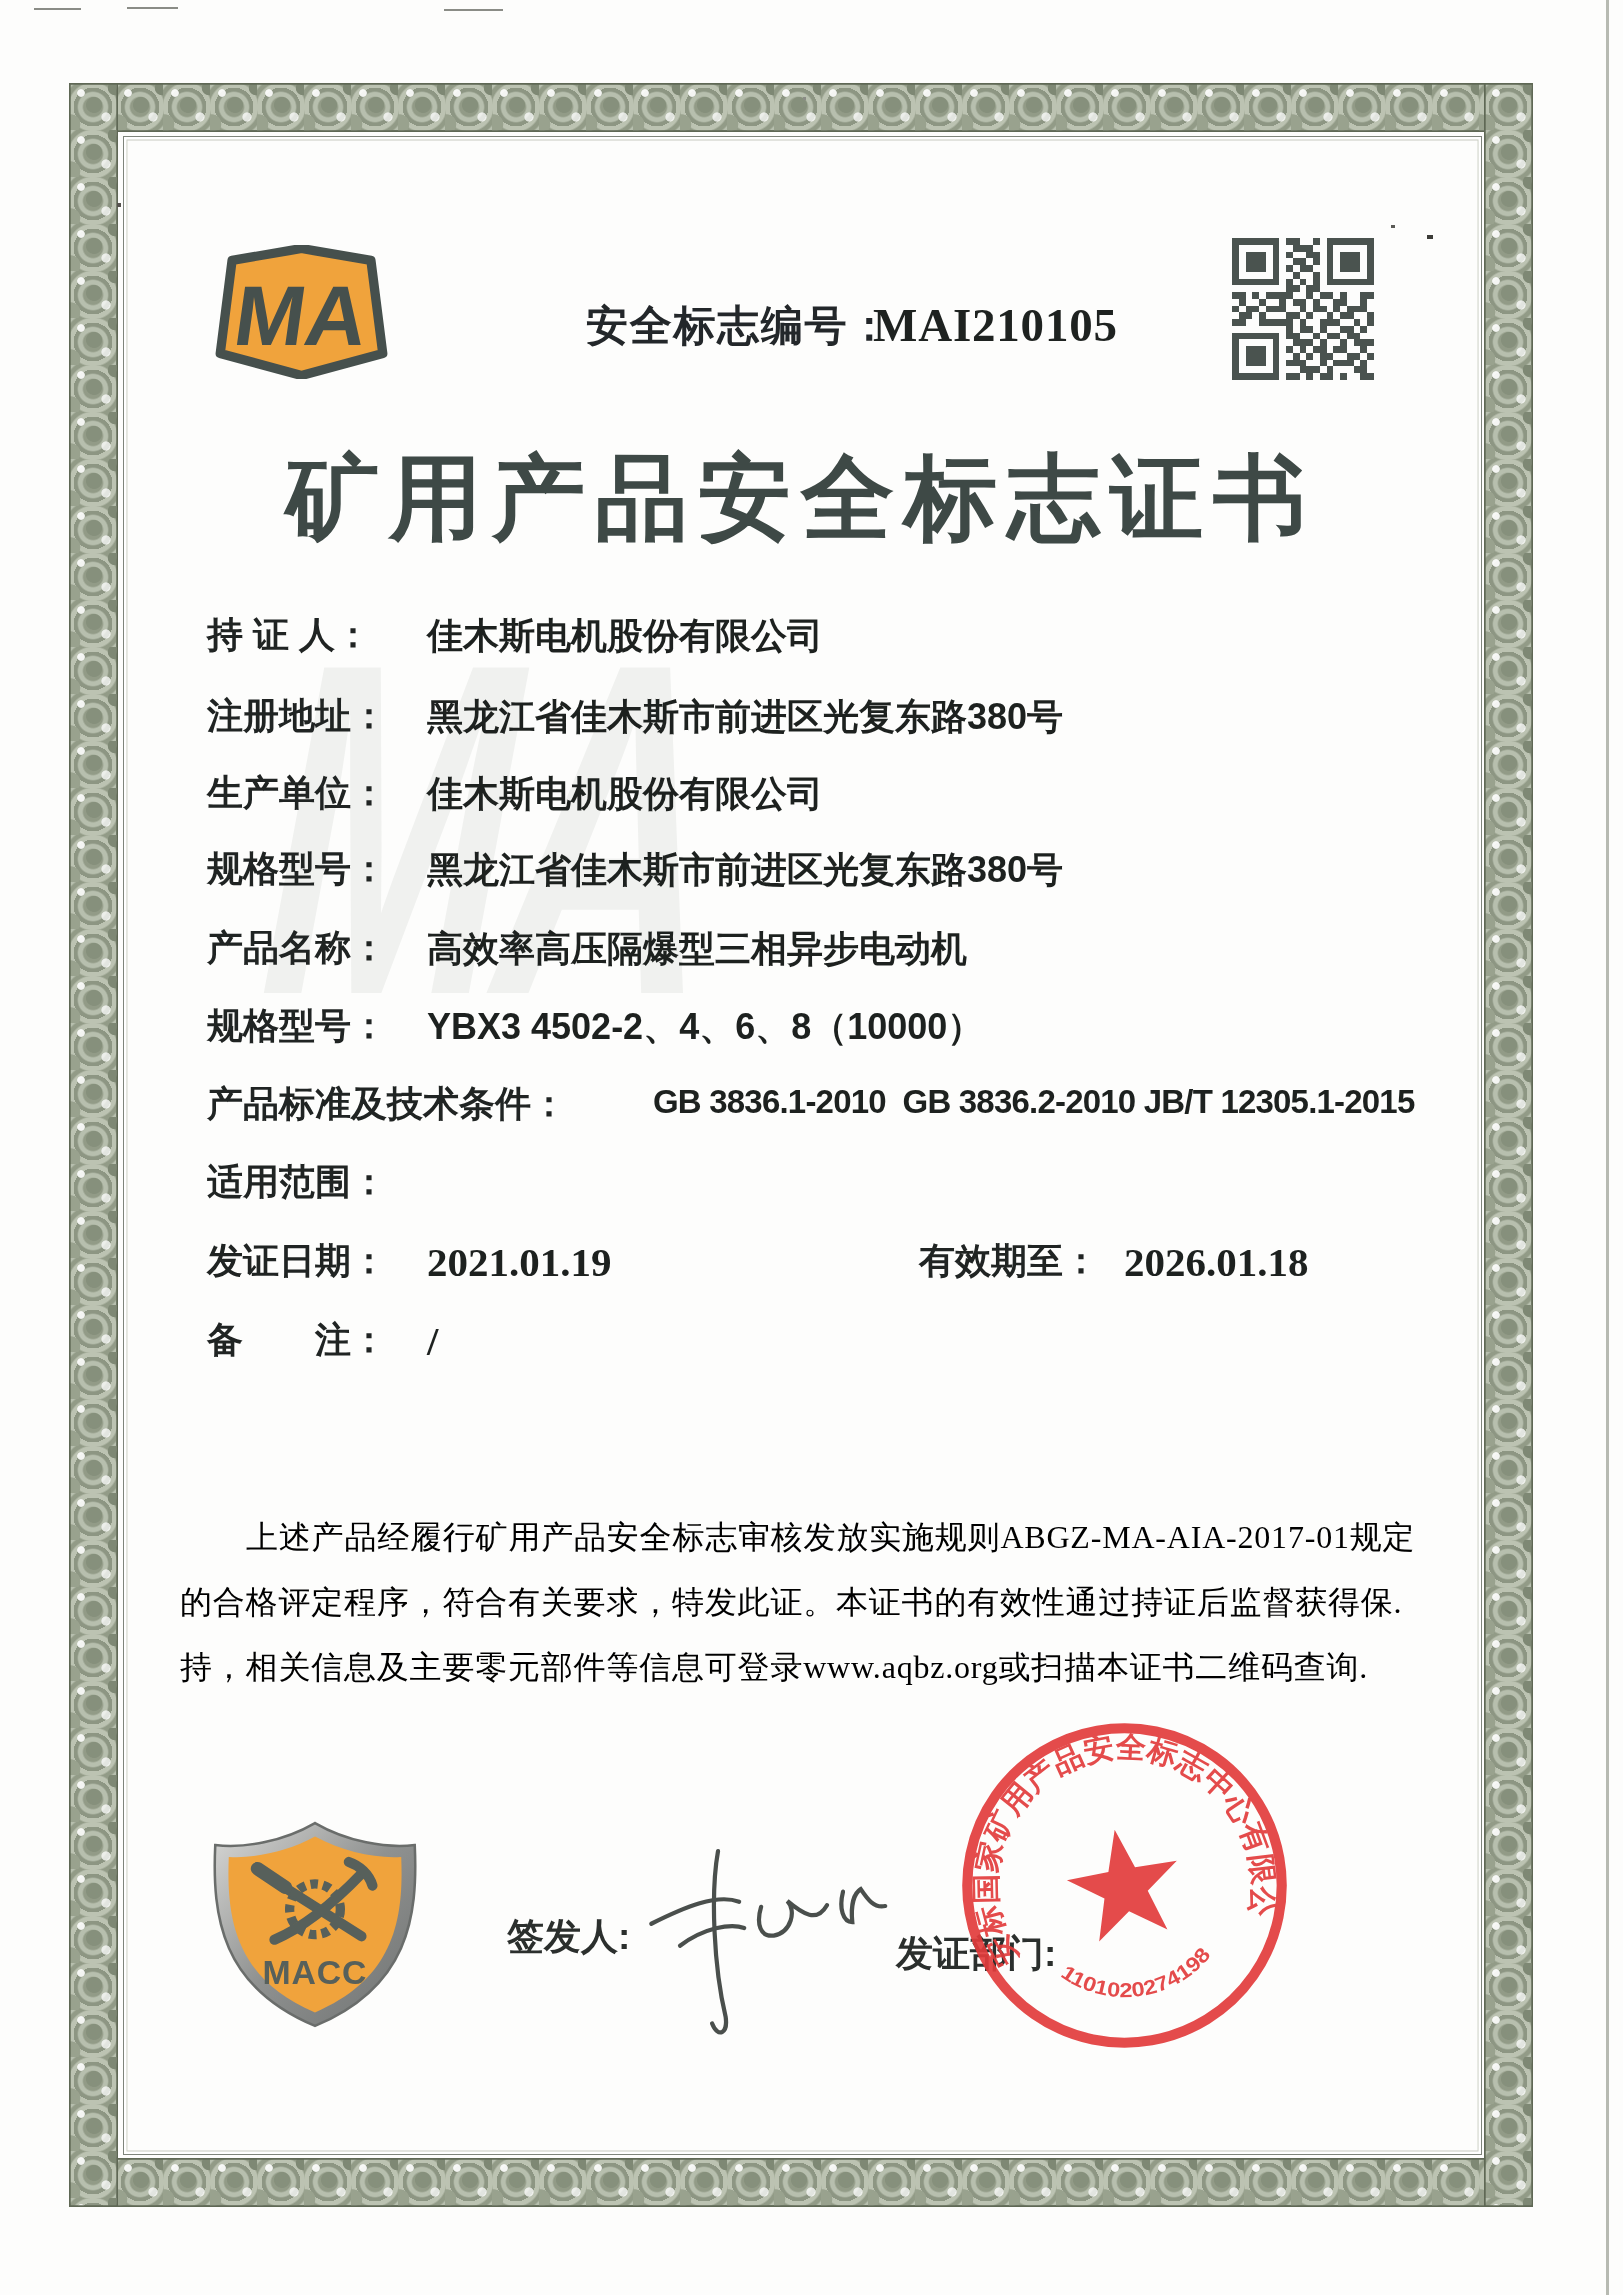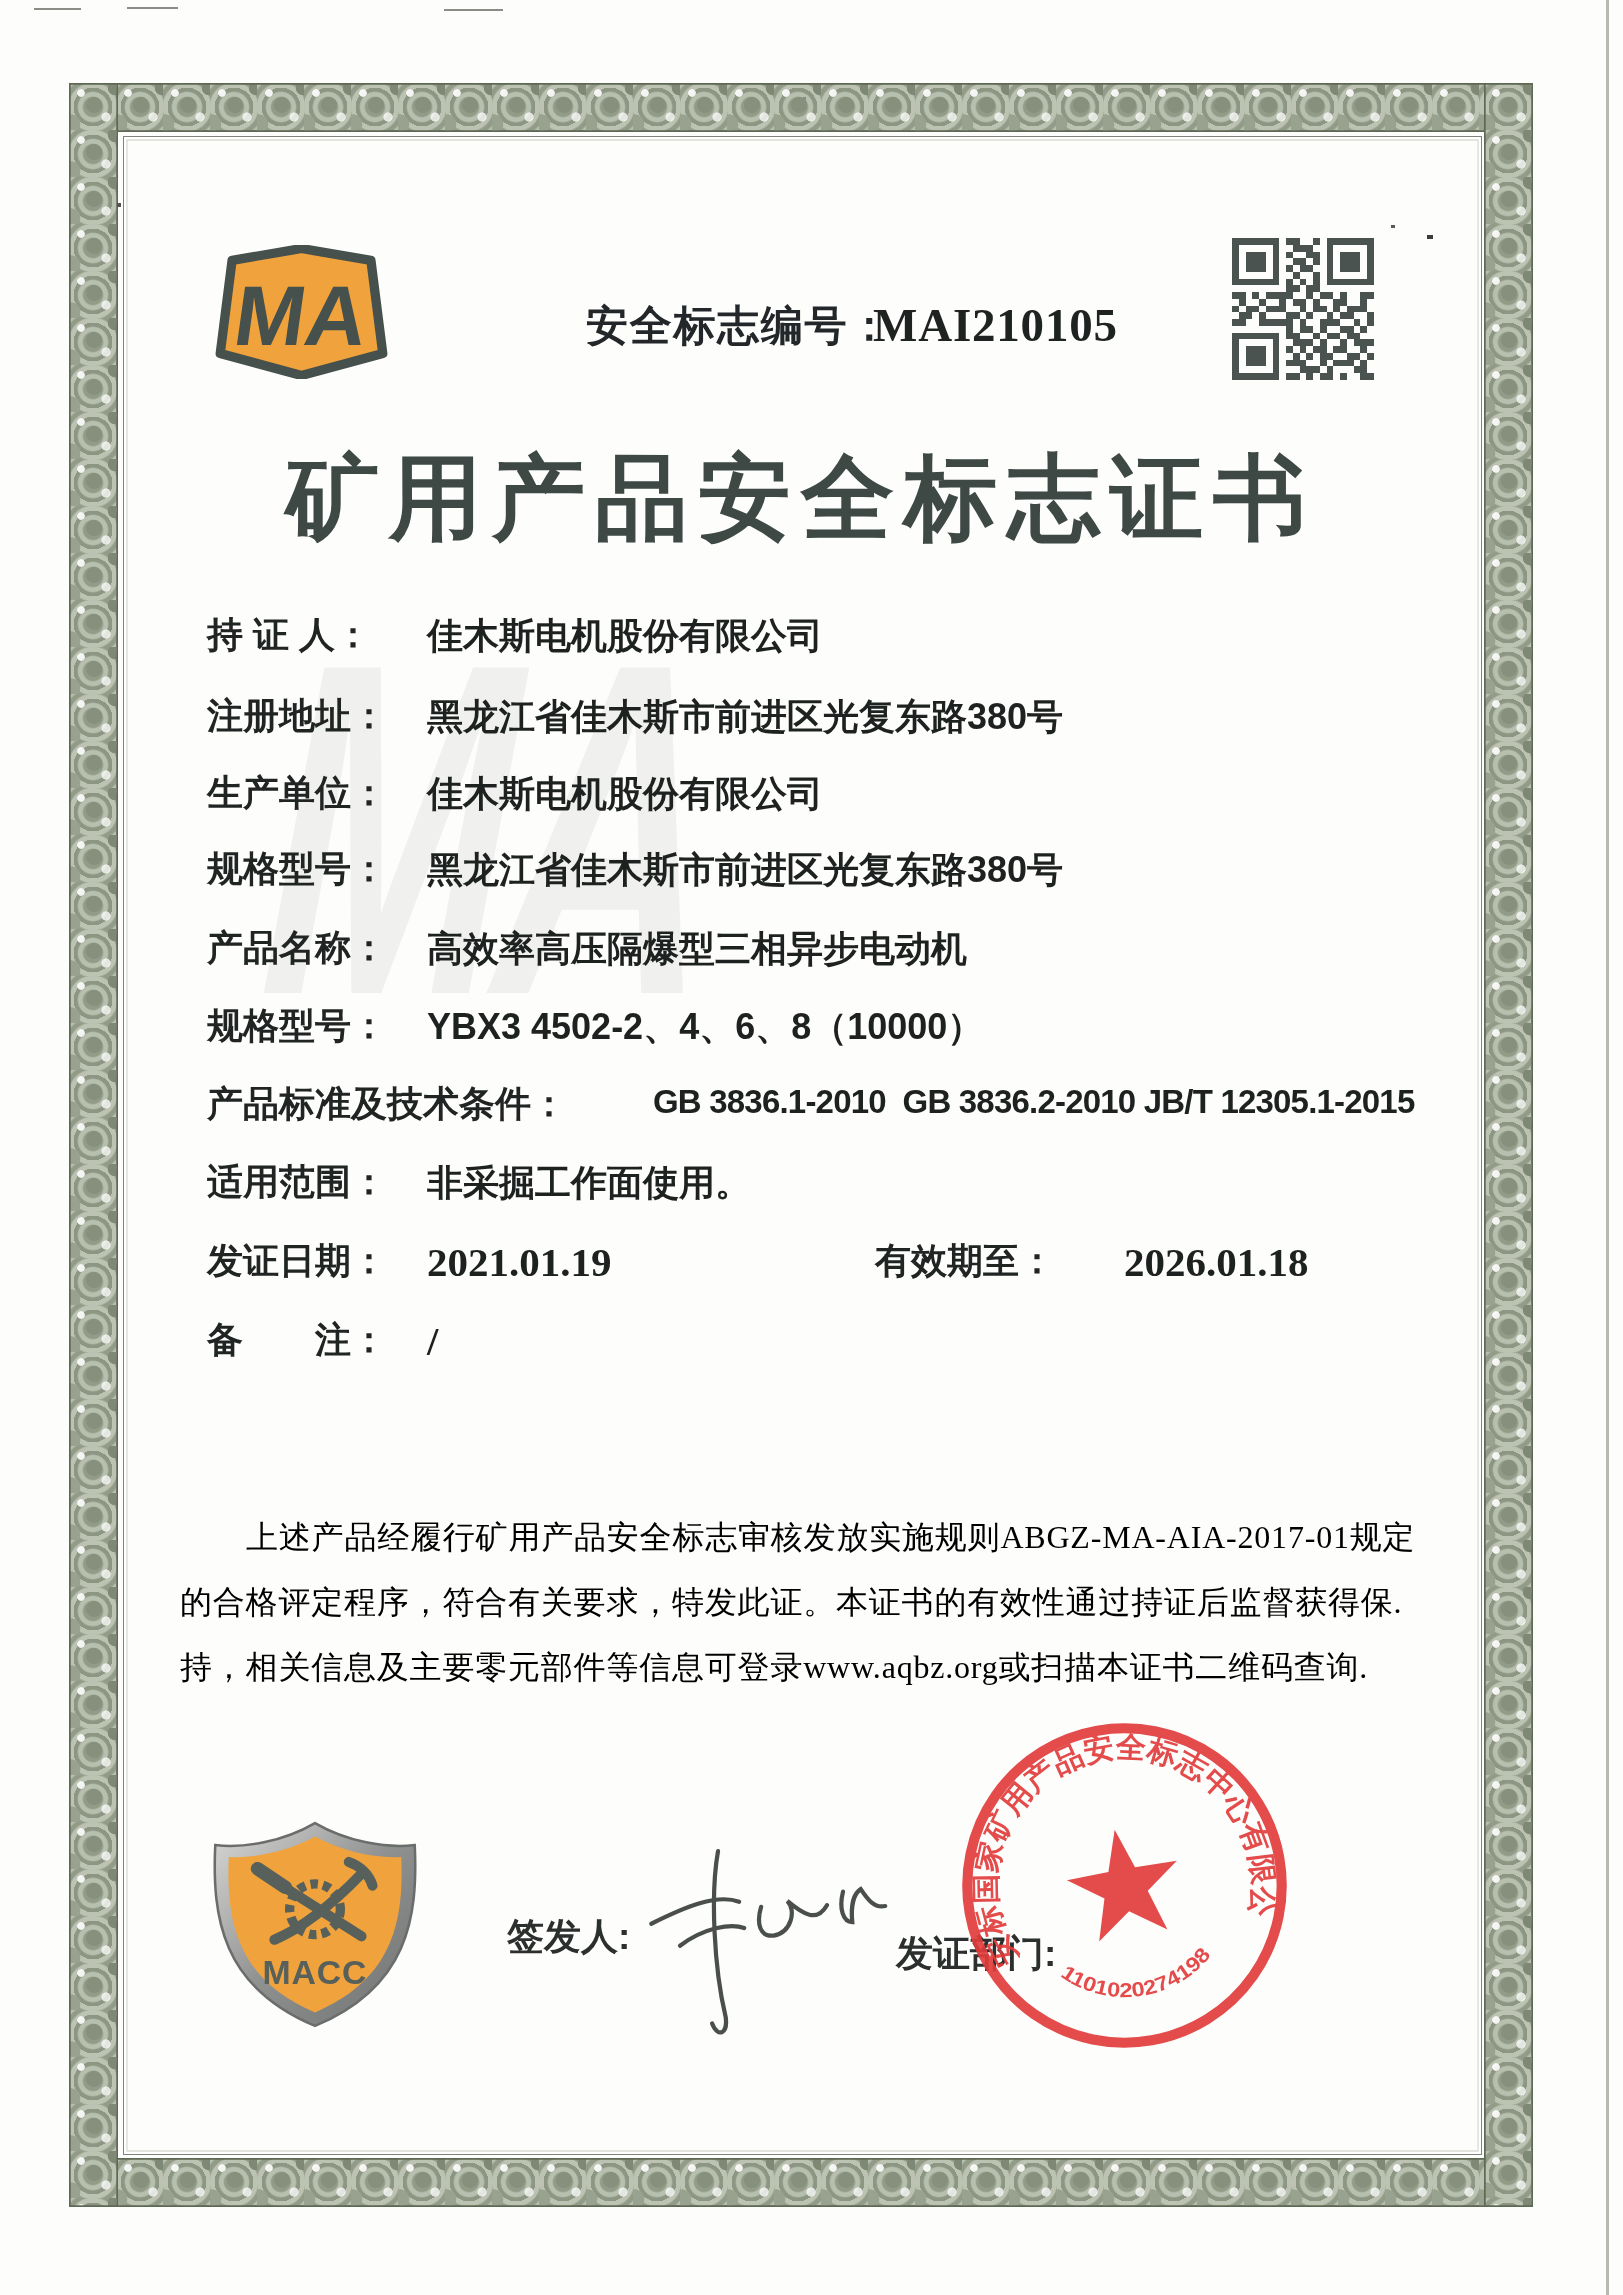--- a/index.html
+++ b/index.html
@@ -41,21 +41,21 @@
   
   .watermark{position:absolute;left:287px;top:558px;font-size:473px;font-weight:700;font-style:italic;
     font-family:"Liberation Sans",sans-serif;color:rgba(110,120,110,0.09);
     transform:scaleX(.62) skewX(-6deg);transform-origin:left top;letter-spacing:-17px;}
   
   .frow{position:absolute;left:207px;width:1285px;height:49px;}
   .flabel{position:absolute;left:0;top:0;font-size:36px;font-weight:700;color:#202423;white-space:pre;}
   .fvalue{position:absolute;left:220px;top:0.8px;font-size:36px;font-weight:700;color:#1d211f;white-space:pre;}
   .frow.long .fvalue{left:446px;font-size:33px;letter-spacing:-0.8px;top:3.4px;}
   .dval{font-family:"Liberation Serif",serif;font-size:41px;font-weight:700;color:#1d211f;}
-  .label2{position:absolute;font-size:36px;font-weight:700;color:#202423;}
+  .label2{position:absolute;font-size:36px;font-weight:700;color:#202423;margin-left:44px;}
   
   .para-line{position:absolute;left:180px;width:1319px;font-family:"Liberation Serif",serif;
     font-size:32px;color:#000000;letter-spacing:0.8px;white-space:pre;}
   .para-line.indent{padding-left:66px;}
   
   .macc{position:absolute;left:205px;top:1818px;width:220px;height:213px;}
   .signer-label{position:absolute;left:507px;top:1912px;font-size:37px;font-weight:700;color:#2b2f2d;}
   .signature{position:absolute;left:636px;top:1841px;width:262px;height:228px;}
   .dept-label{position:absolute;left:896px;top:1929px;font-size:37px;font-weight:700;color:#2b2f2d;}
   .stamp{position:absolute;left:958px;top:1719px;width:333px;height:333px;transform:rotate(-10deg);opacity:.92;}
@@ -559,21 +559,20 @@
   <div class="frow" style="top:1002px">
     <span class="flabel">规格型号：</span>
     <span class="fvalue">YBX3 4502-2、4、6、8（10000）</span>
   </div>
   <div class="frow long" style="top:1080px">
     <span class="flabel">产品标准及技术条件：</span>
     <span class="fvalue">GB 3836.1-2010  GB 3836.2-2010 JB/T 12305.1-2015</span>
   </div>
   <div class="frow" style="top:1158px">
     <span class="flabel">适用范围：</span>
-    <span class="fvalue">非采掘工作面使用。</span>
   </div>
 
   <div class="frow" style="top:1237px">
     <span class="flabel">发证日期：</span>
     <span class="fvalue dval" style="left:220px;">2021.01.19</span>
     <span class="label2" style="left:668px;top:0;">有效期至：</span>
     <span class="fvalue dval" style="left:917px;">2026.01.18</span>
   </div>
 
   <div class="frow" style="top:1316px">

